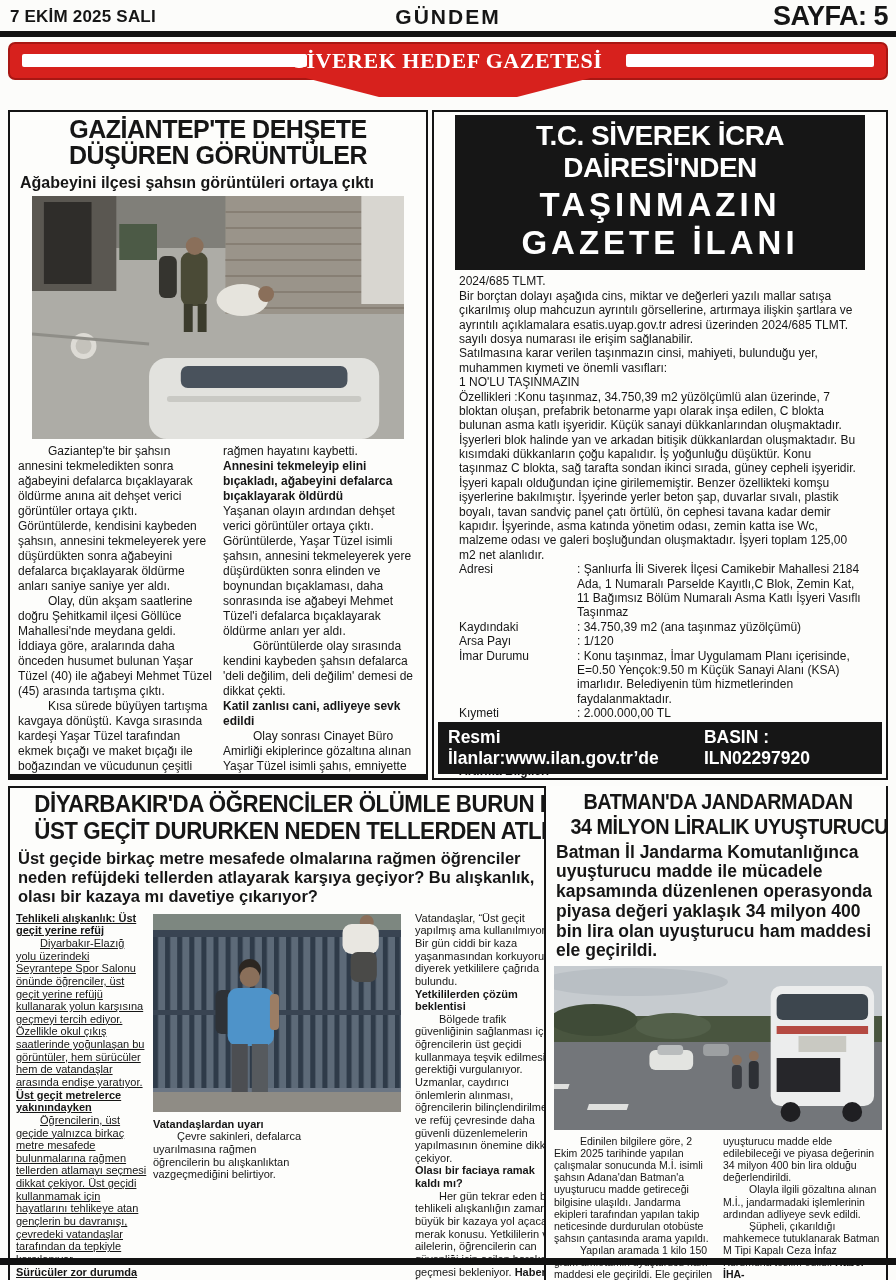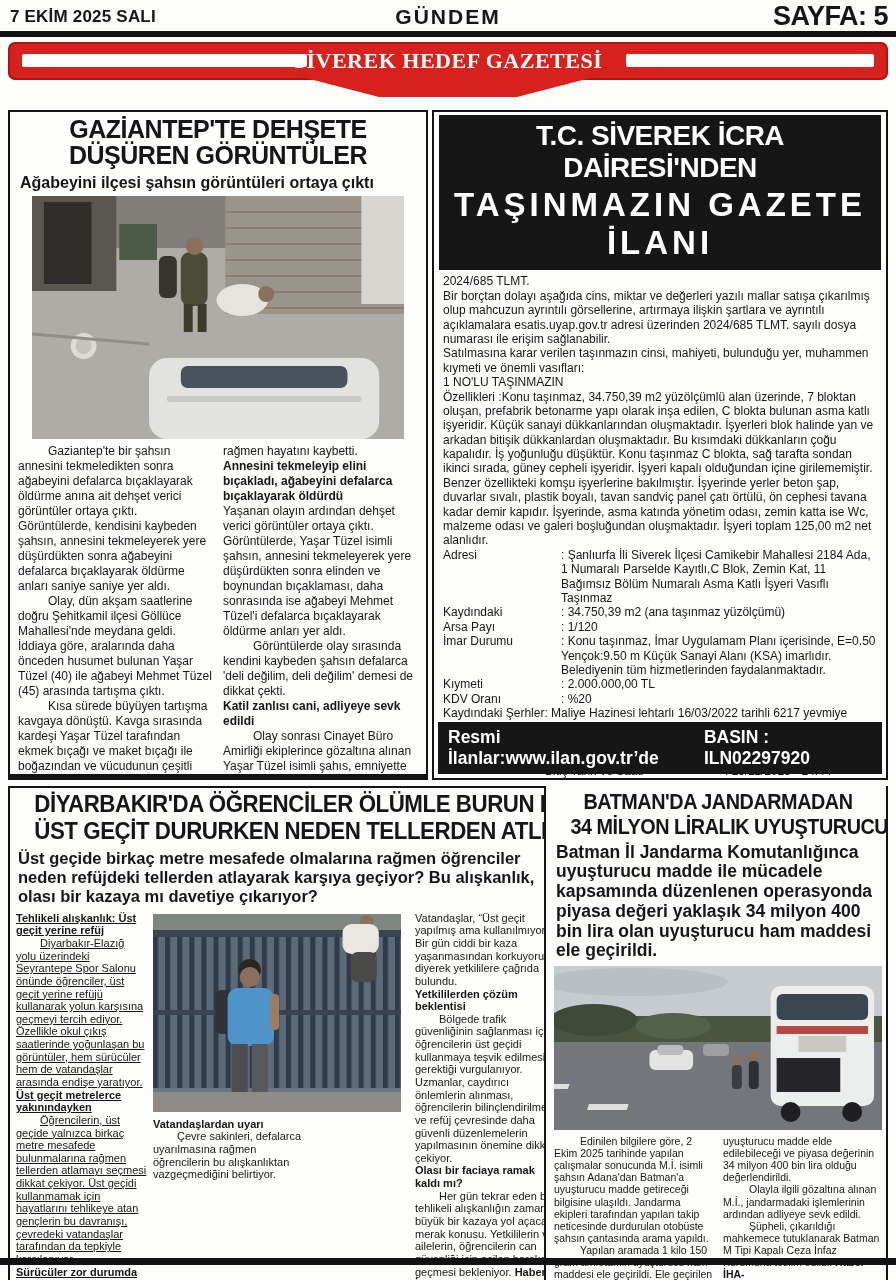--- a/index.html
+++ b/index.html
@@ -33,21 +33,21 @@
 
   
   .gz{left:8px;top:86px;width:420px;height:670px;border:2px solid #141414;border-bottom:6px solid #141414;padding:4px 8px;}
   .gz-h1{font-size:25px;font-weight:900;line-height:1.05;text-align:center;letter-spacing:-.5px;}
   .gz-sub{font-size:16px;font-weight:bold;margin:5px 0 4px 2px;}
   .gz-photo{height:243px;margin:0 14px 5px 14px;}
   .gz-cols{display:flex;gap:10px;font-size:12px;line-height:1.25;}
   .gz-cols>div{flex:1;}
 
   
-  .icra{left:432px;top:86px;width:456px;height:670px;border:2px solid #141414;padding:3px 5px;}
+  .icra{left:432px;top:86px;width:456px;height:670px;border:2px solid #141414;padding:3px 21px;}
   .icra-head{background:#161616;color:#fff;text-align:center;padding:5px 2px 8px;}
   .icra-h1{font-size:28px;font-weight:900;line-height:1.15;letter-spacing:-.5px;}
   .icra-h2{font-size:33px;font-weight:bold;letter-spacing:4px;margin-top:2px;}
   .icra-body{font-size:12px;line-height:1.2;padding:4px 4px 0 4px;}
   .frow{display:flex;}
   .frow .fl{width:118px;flex:none;}
   .frow .fv{flex:1;}
   .arow{display:grid;grid-template-columns:102px 180px 1fr;}
   .icra-foot{position:absolute;left:4px;right:4px;bottom:4px;background:#161616;color:#fff;
              display:flex;justify-content:space-between;align-items:center;

